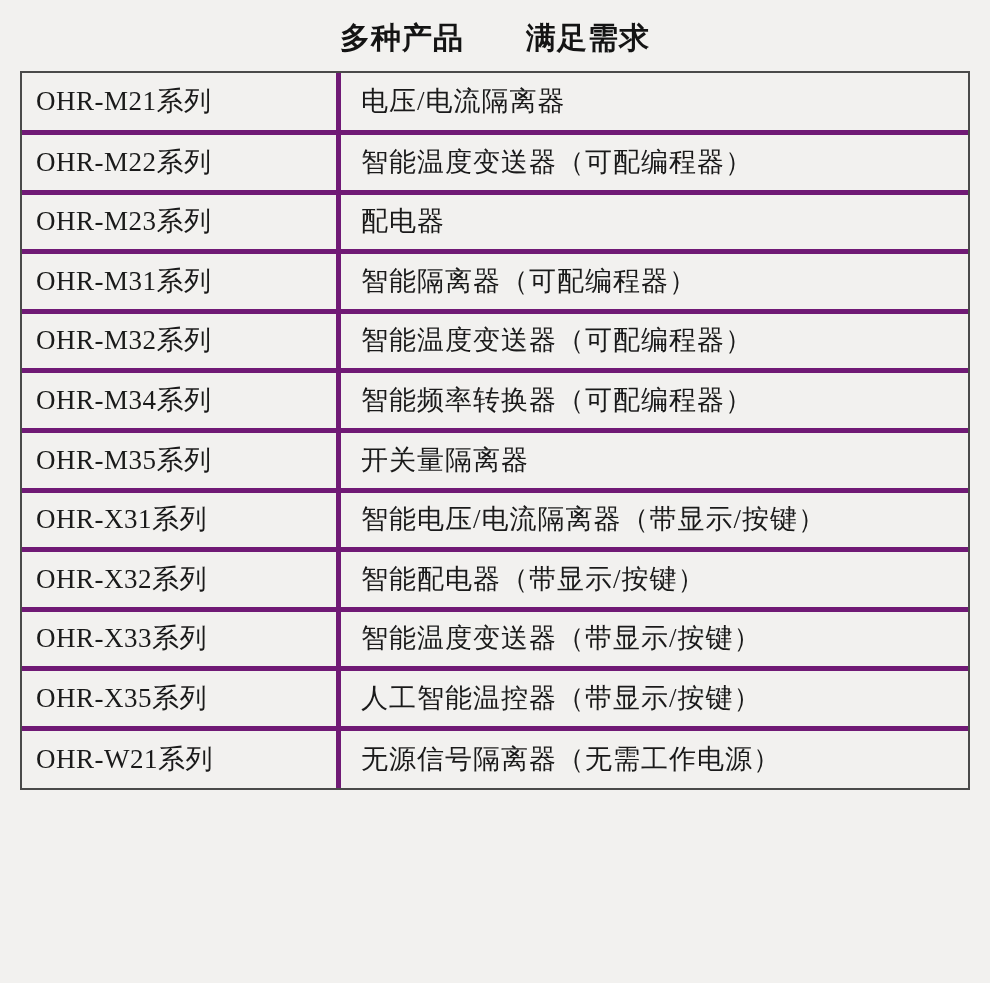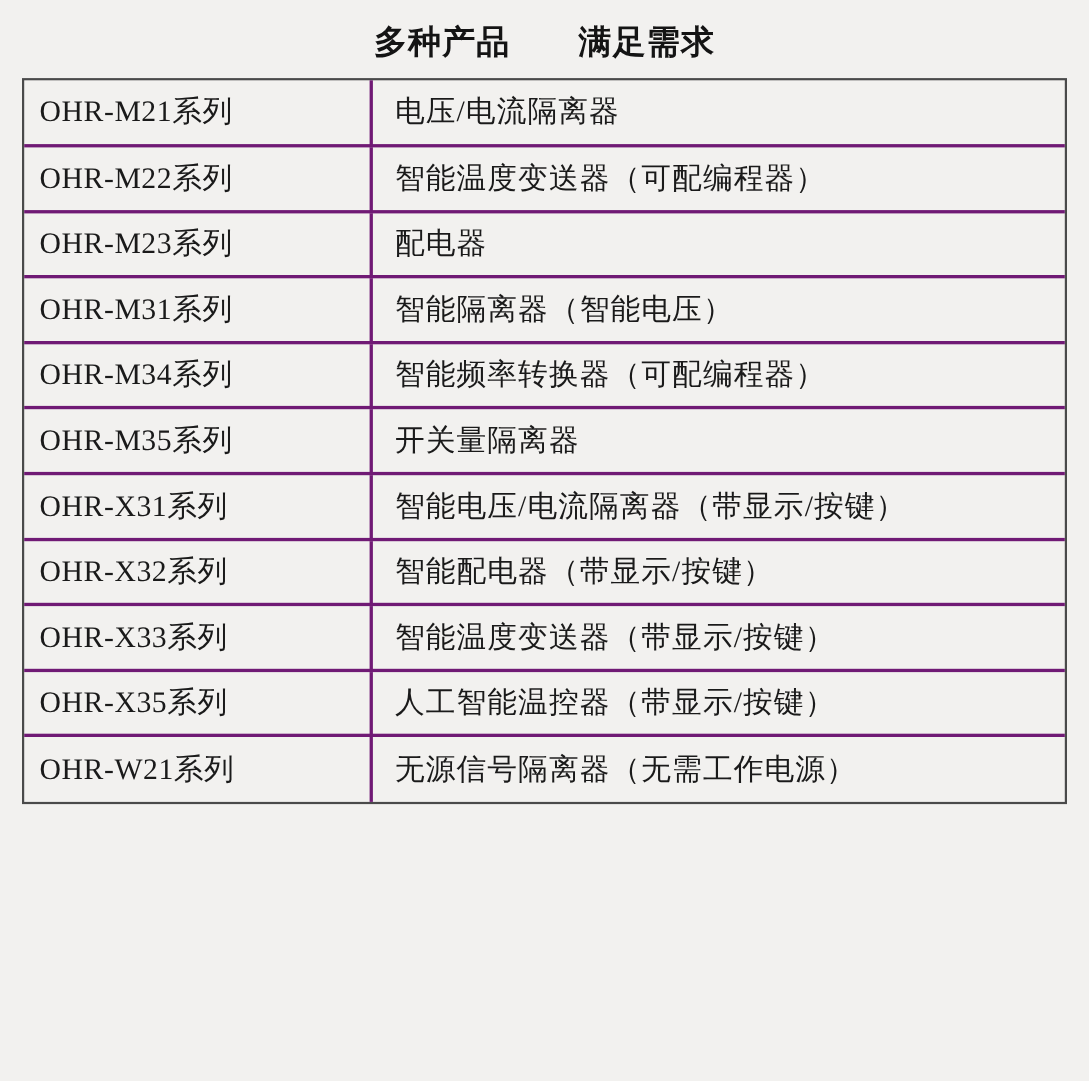--- a/index.html
+++ b/index.html
@@ -39,21 +39,21 @@
   }
   table.product-table {
     width: 100%;
     border-collapse: collapse;
     table-layout: fixed;
   }
   table.product-table tr {
     height: 59.6px;
   }
   table.product-table td {
-    border: 3px solid #701a75;
+    border: 5px solid #701a75;
     padding: 0 0 0 14px;
     font-size: 27px;
     line-height: 1.1;
     vertical-align: middle;
     white-space: nowrap;
     overflow: hidden;
   }
   table.product-table td.col-model {
     width: 300px;
     font-family: "Liberation Serif", "DejaVu Serif", serif;
@@ -95,21 +95,25 @@
         <tr>
           <td class="col-model">OHR-M22系列</td>
           <td class="col-desc">智能温度变送器（可配编程器）</td>
         </tr>
         <tr>
           <td class="col-model">OHR-M23系列</td>
           <td class="col-desc">配电器</td>
         </tr>
         <tr>
           <td class="col-model">OHR-M31系列</td>
-          <td class="col-desc">智能隔离器（智能电压）</td>
+          <td class="col-desc">智能隔离器（可配编程器）</td>
+        </tr>
+        <tr>
+          <td class="col-model">OHR-M32系列</td>
+          <td class="col-desc">智能温度变送器（可配编程器）</td>
         </tr>
         <tr>
           <td class="col-model">OHR-M34系列</td>
           <td class="col-desc">智能频率转换器（可配编程器）</td>
         </tr>
         <tr>
           <td class="col-model">OHR-M35系列</td>
           <td class="col-desc">开关量隔离器</td>
         </tr>
         <tr>

